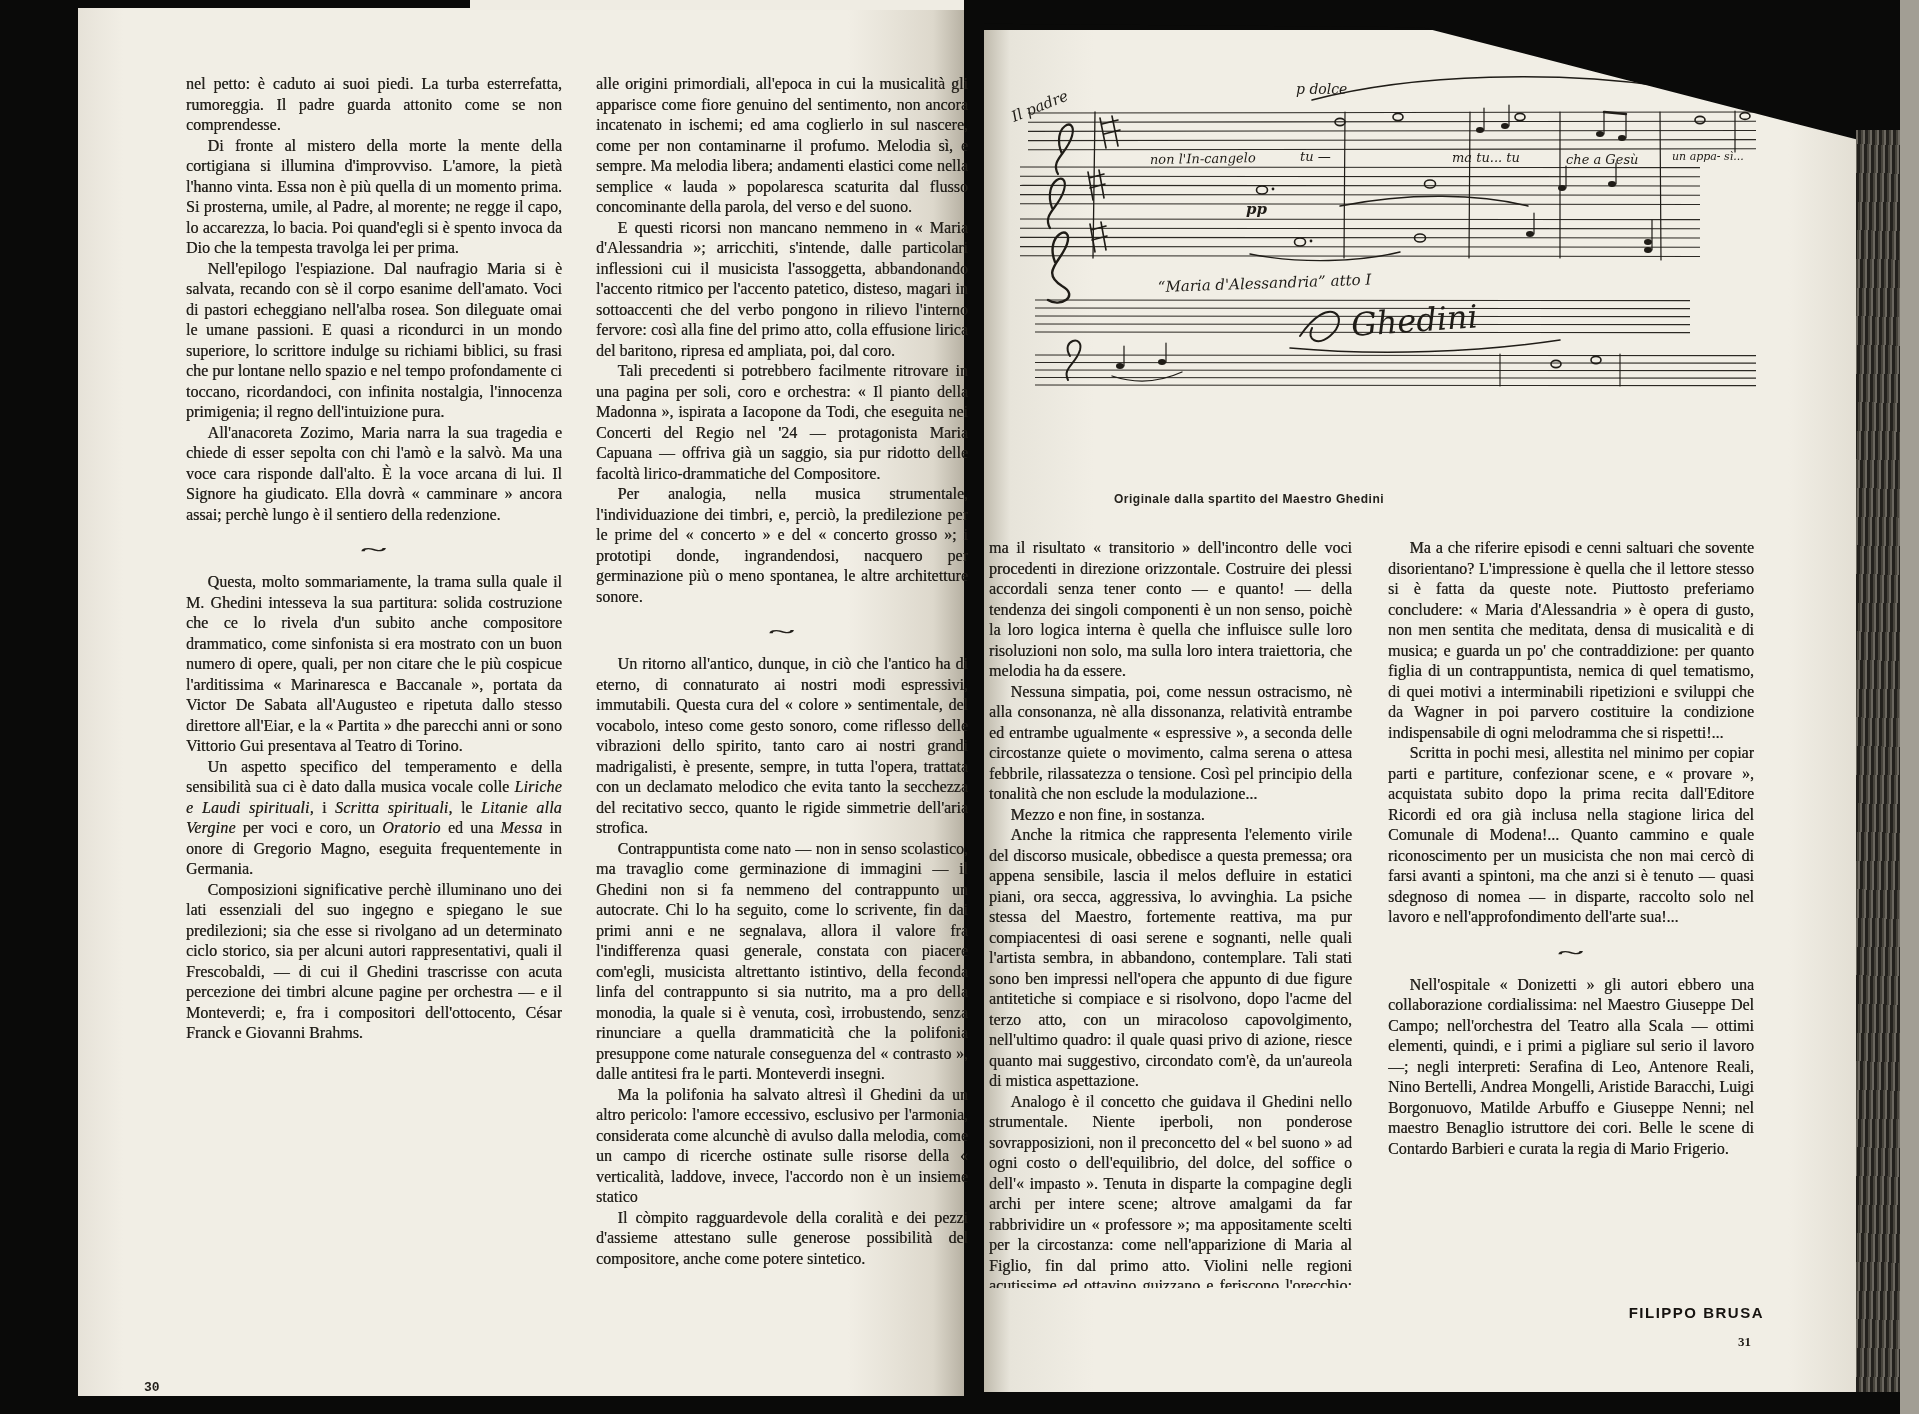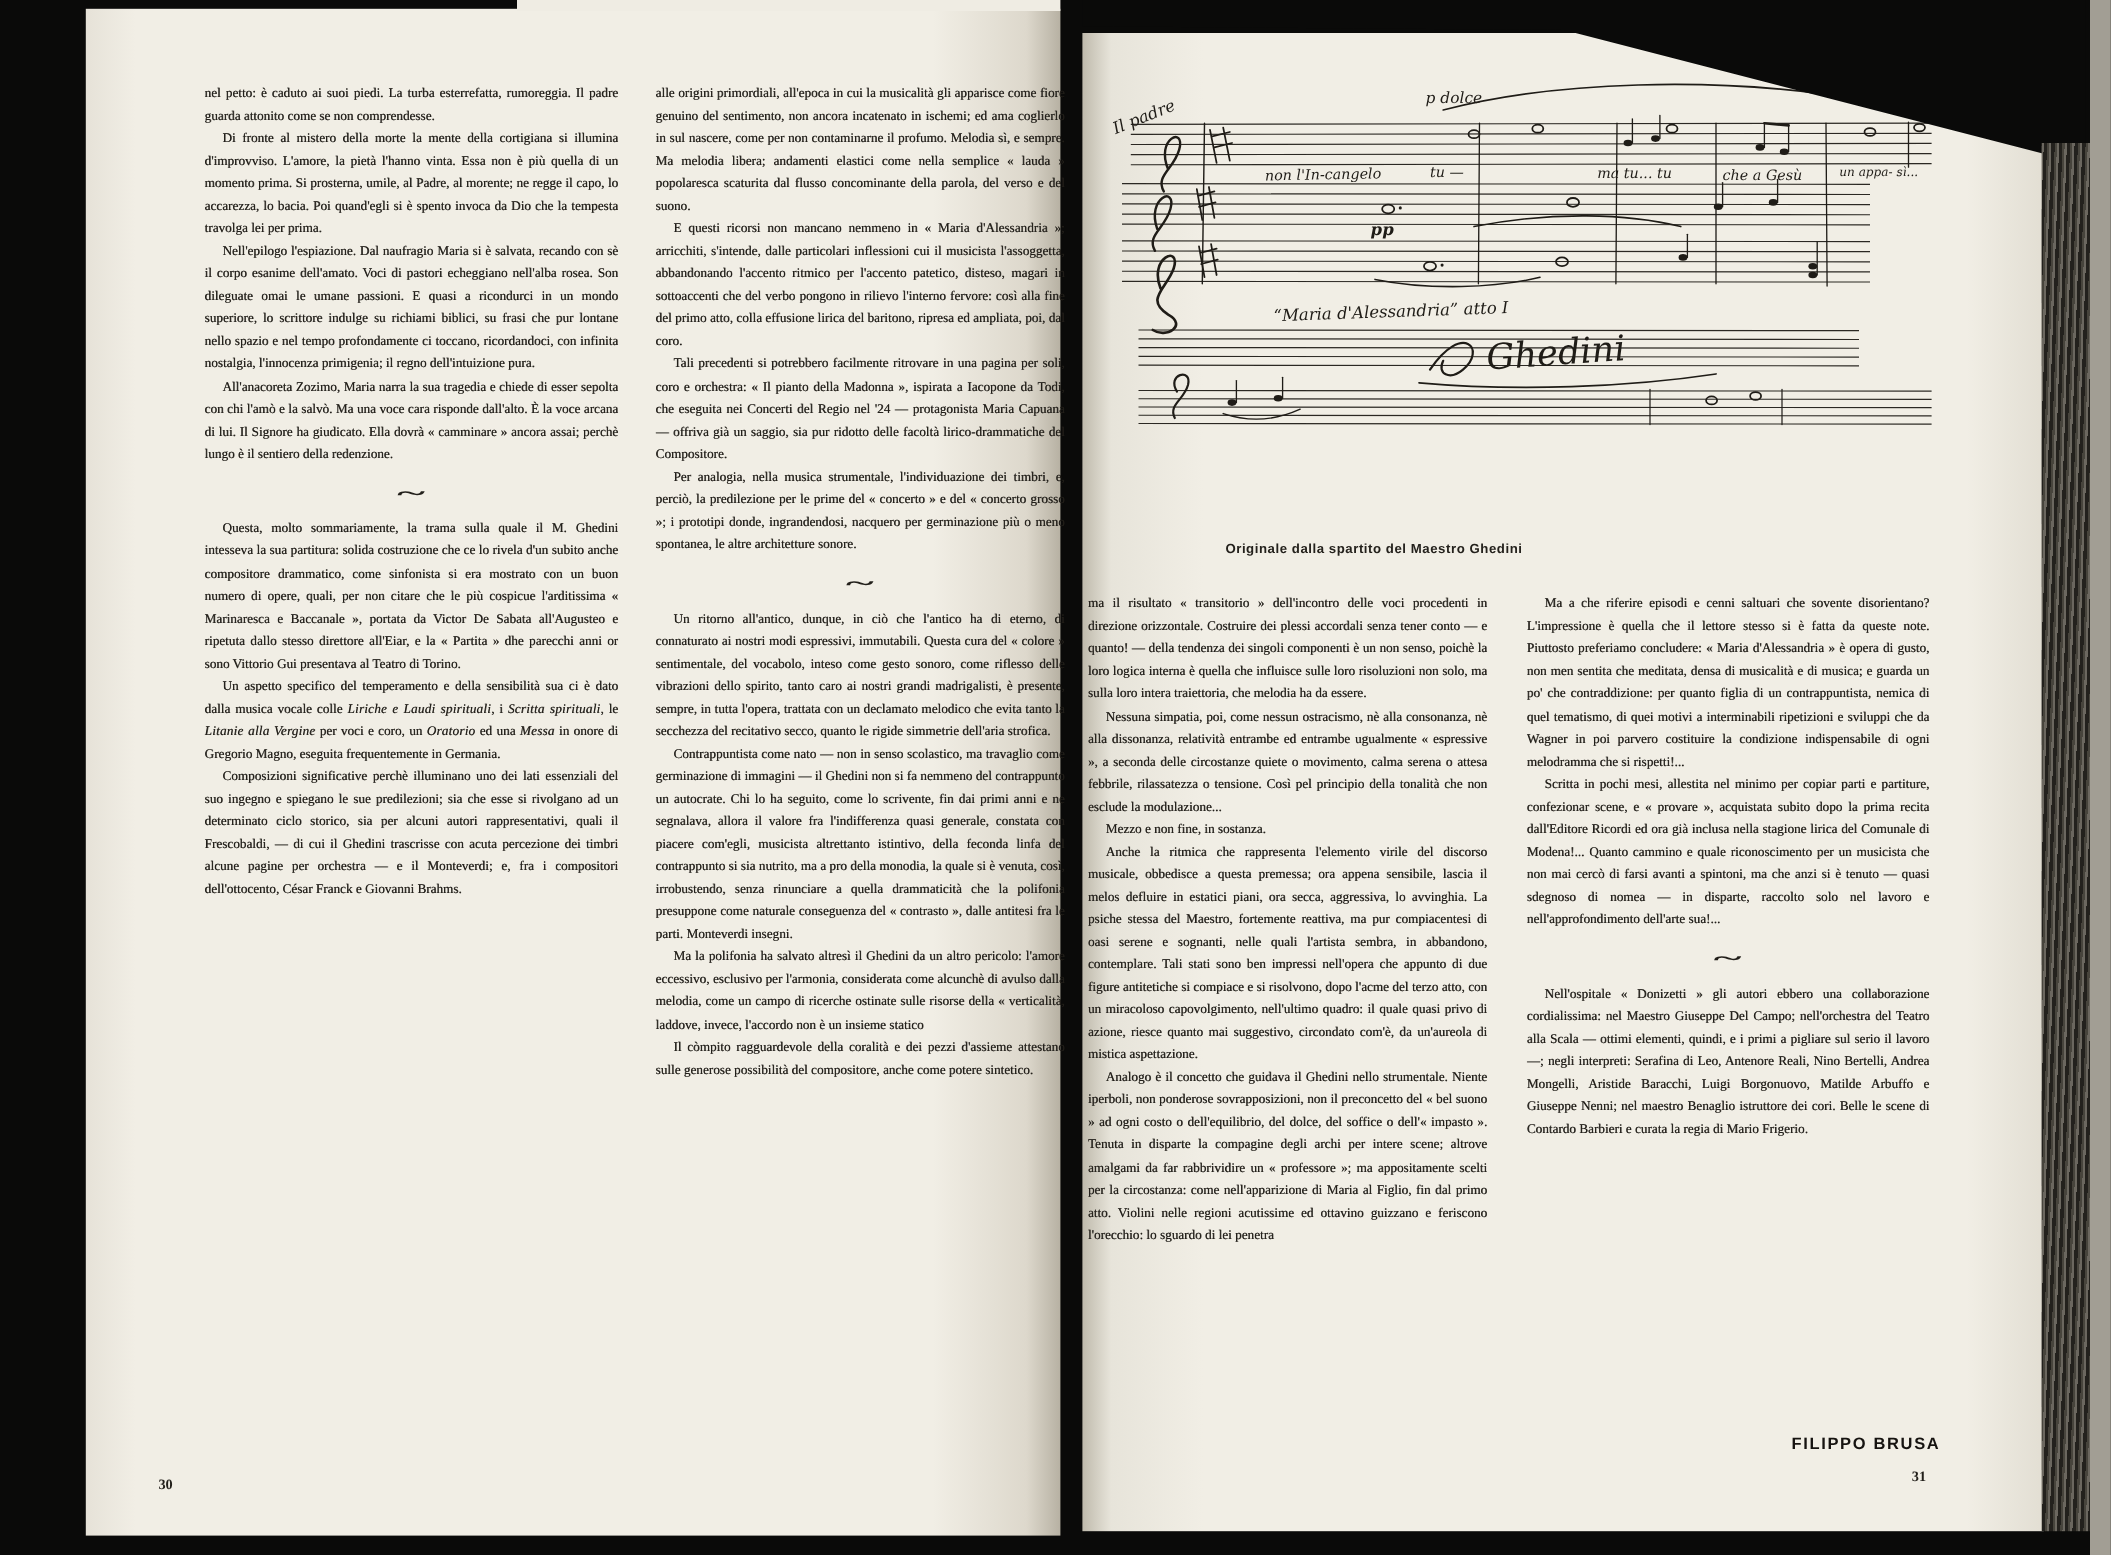--- a/index.html
+++ b/index.html
@@ -29,21 +29,21 @@
   #top-sliver{position:absolute;left:470px;top:0;width:494px;height:10px;background:#efece3;}
 
   .col{position:absolute;overflow:hidden;}
   #l-col1{left:108px;top:66px;width:376px;height:1258px;}
   #l-col2{left:518px;top:66px;width:372px;height:1258px;}
   #r-col1{left:5px;top:508px;width:363px;height:750px;}
   #r-col2{left:404px;top:508px;width:366px;height:760px;}
 
   .para{
     margin:0;text-align:justify;text-indent:1.35em;
-    font-size:12px;line-height:20.5px;color:#221f1a;
+    font-size:16px;line-height:20.5px;color:#221f1a;
     text-shadow:0.3px 0 0 rgba(34,31,26,.75);
   }
   .para i{letter-spacing:.2px;}
   .cont{text-indent:0;}
   .divider{text-align:center;padding:15px 0 11px;color:#221f1a;}
   .tilde{display:inline-block;transform:scaleX(2.7) scaleY(1.05);font-weight:bold;font-size:18px;}
 
   #ms-figure{position:absolute;left:16px;top:26px;width:772px;height:335px;}
   .staffline{fill:none;stroke:#2b2823;stroke-width:1.05;}
   .ms-stroke{fill:none;stroke:#1f1c17;stroke-linecap:round;}
@@ -55,21 +55,21 @@
     position:absolute;left:130px;top:462px;width:600px;text-align:left;
     font-family:"Liberation Sans",sans-serif;font-weight:bold;font-size:12px;
     letter-spacing:.5px;color:#24211c;
   }
   #author{
     position:absolute;left:420px;top:1274px;width:360px;text-align:right;
     font-family:"Liberation Sans",sans-serif;font-weight:bold;font-size:15px;
     letter-spacing:1.5px;color:#161310;
   }
   .folio{position:absolute;font-weight:bold;font-size:13px;color:#221f1a;}
-  #folio-left{left:66px;top:1334px;}
+  #folio-left{left:66px;top:1372px;font-family:Liberation Mono, monospace;}
   #folio-right{left:754px;top:1304px;}
 </style>
 </head>
 <body>
 
 <div id="page-left" class="page">
   <div id="l-col1" class="col">
       <p class="para cont">nel petto: è caduto ai suoi piedi. La turba esterrefatta, rumoreggia. Il padre guarda attonito come se non comprendesse.</p>
       <p class="para">Di fronte al mistero della morte la mente della cortigiana si illumina d'improvviso. L'amore, la pietà l'hanno vinta. Essa non è più quella di un momento prima. Si prosterna, umile, al Padre, al morente; ne regge il capo, lo accarezza, lo bacia. Poi quand'egli si è spento invoca da Dio che la tempesta travolga lei per prima.</p>
       <p class="para">Nell'epilogo l'espiazione. Dal naufragio Maria si è salvata, recando con sè il corpo esanime dell'amato. Voci di pastori echeggiano nell'alba rosea. Son dileguate omai le umane passioni. E quasi a ricondurci in un mondo superiore, lo scrittore indulge su richiami biblici, su frasi che pur lontane nello spazio e nel tempo profondamente ci toccano, ricordandoci, con infinita nostalgia, l'innocenza primigenia; il regno dell'intuizione pura.</p>

